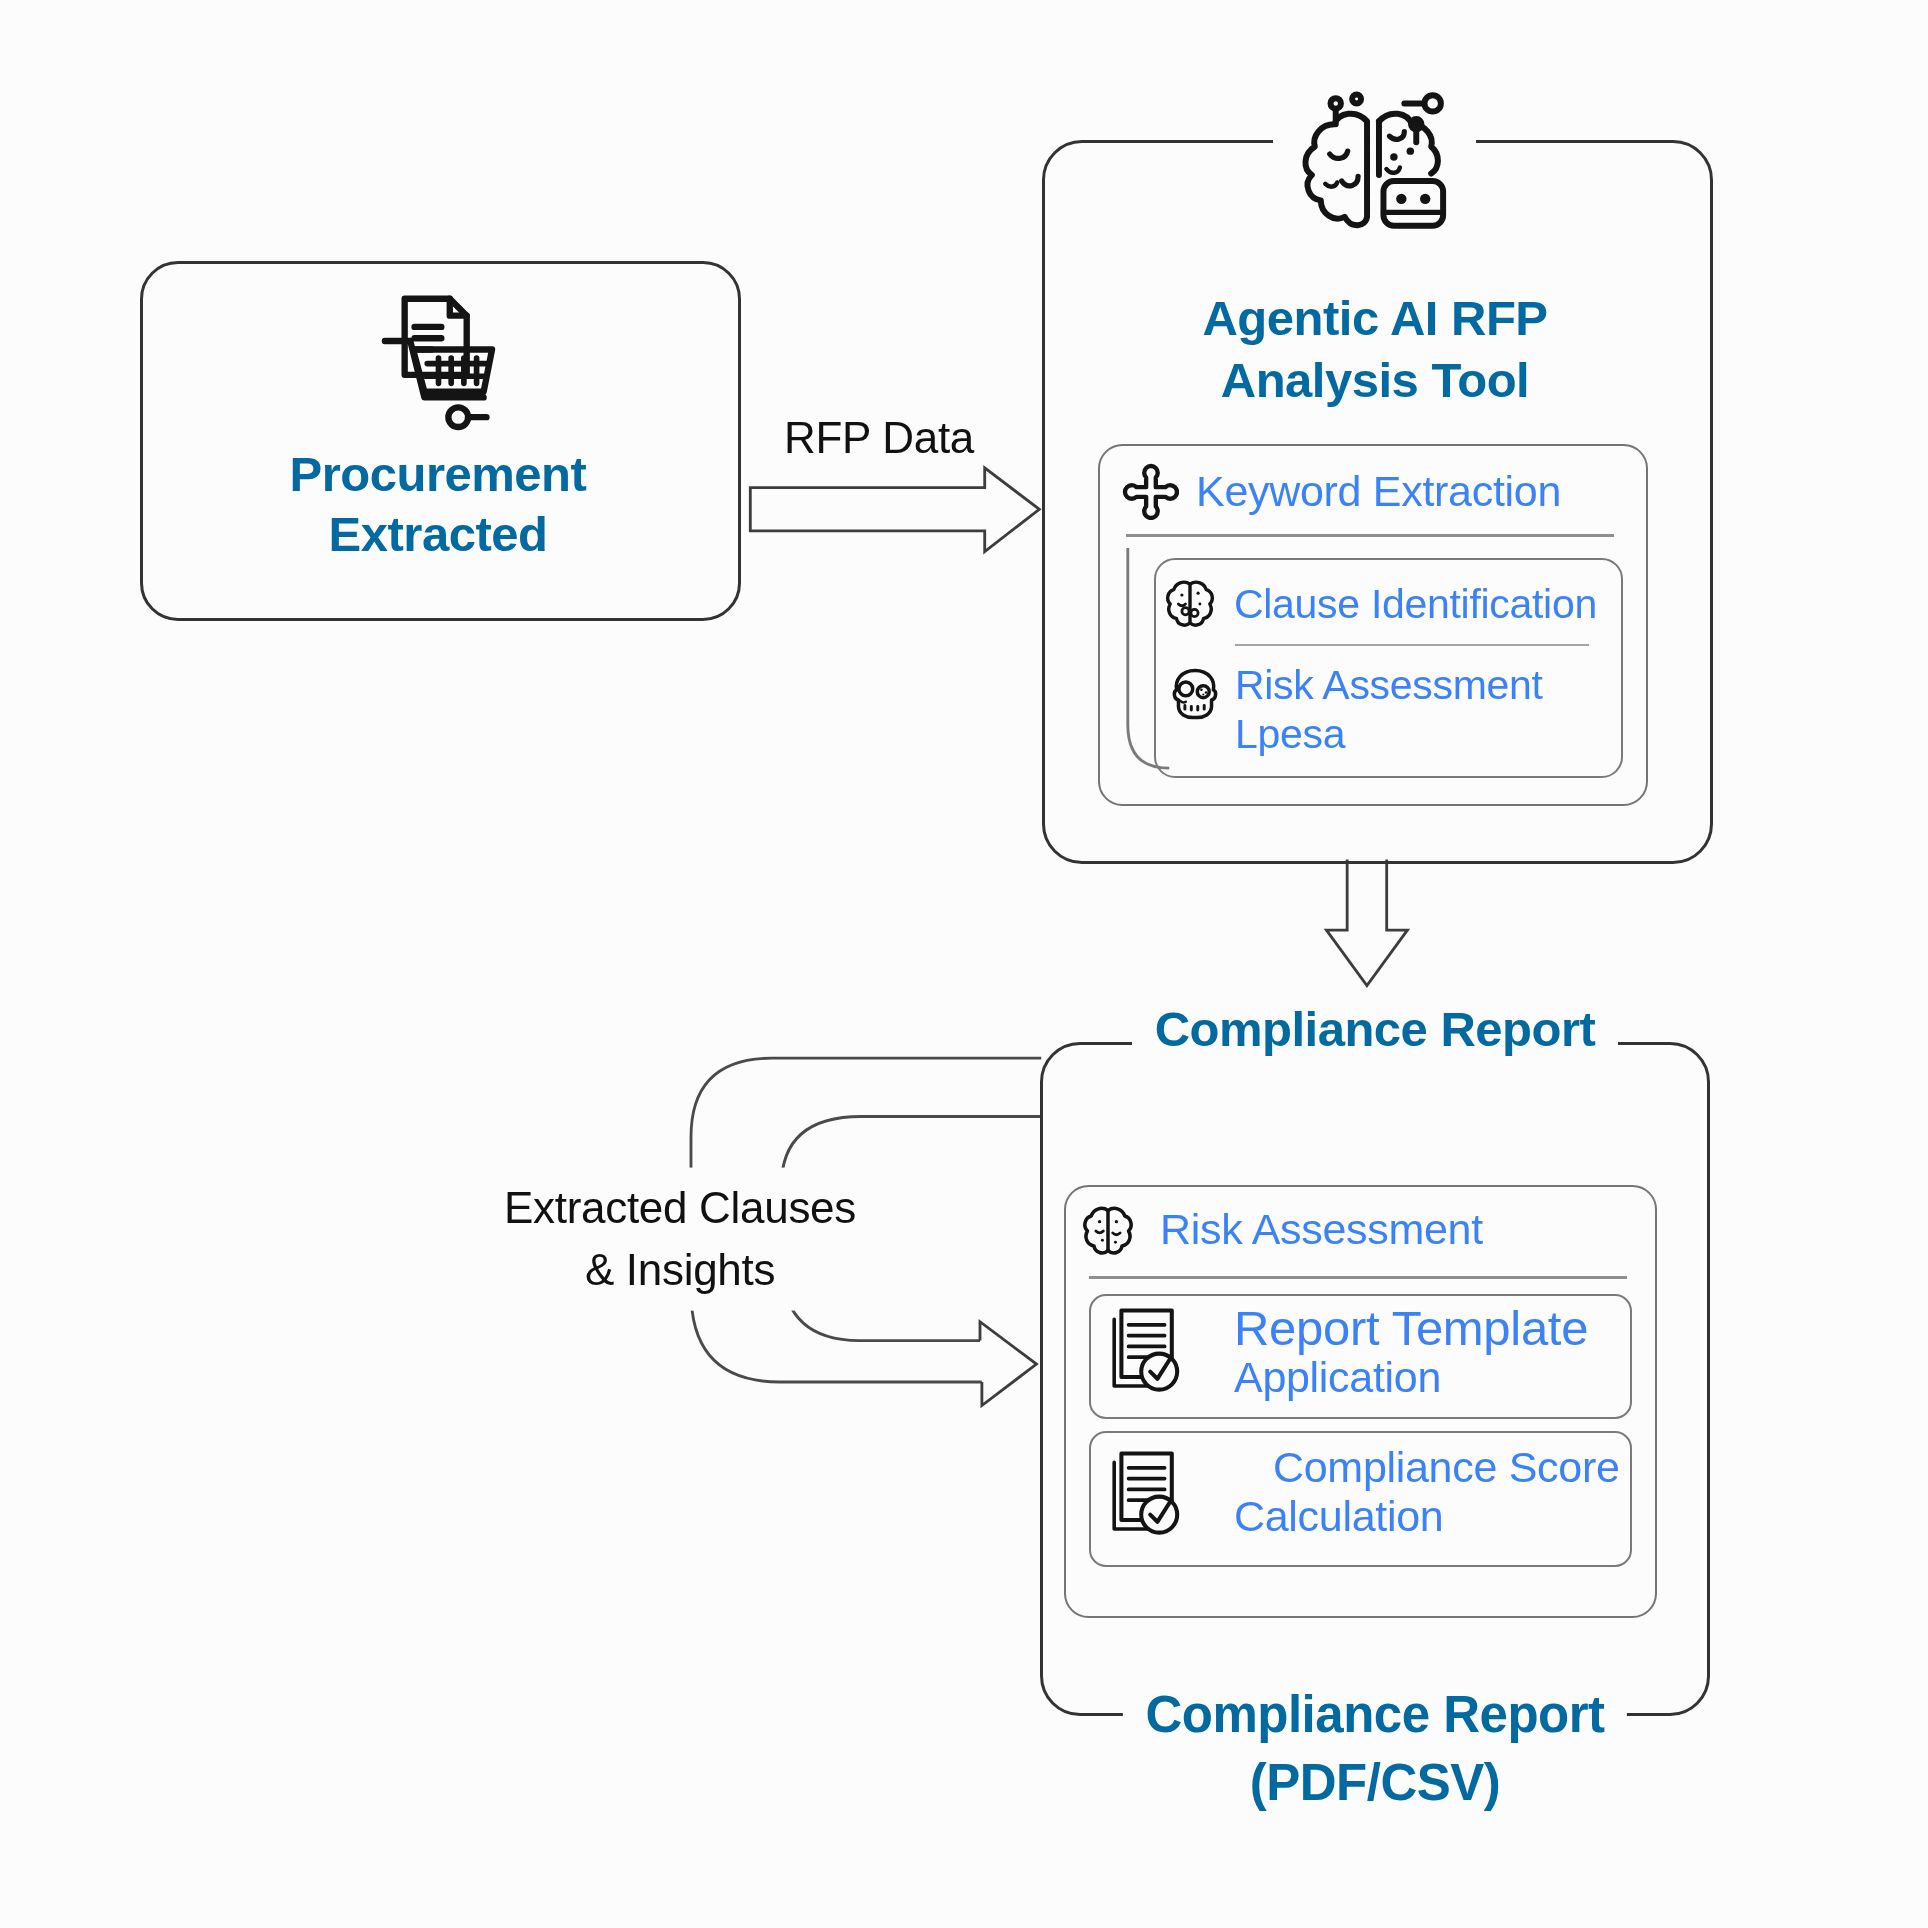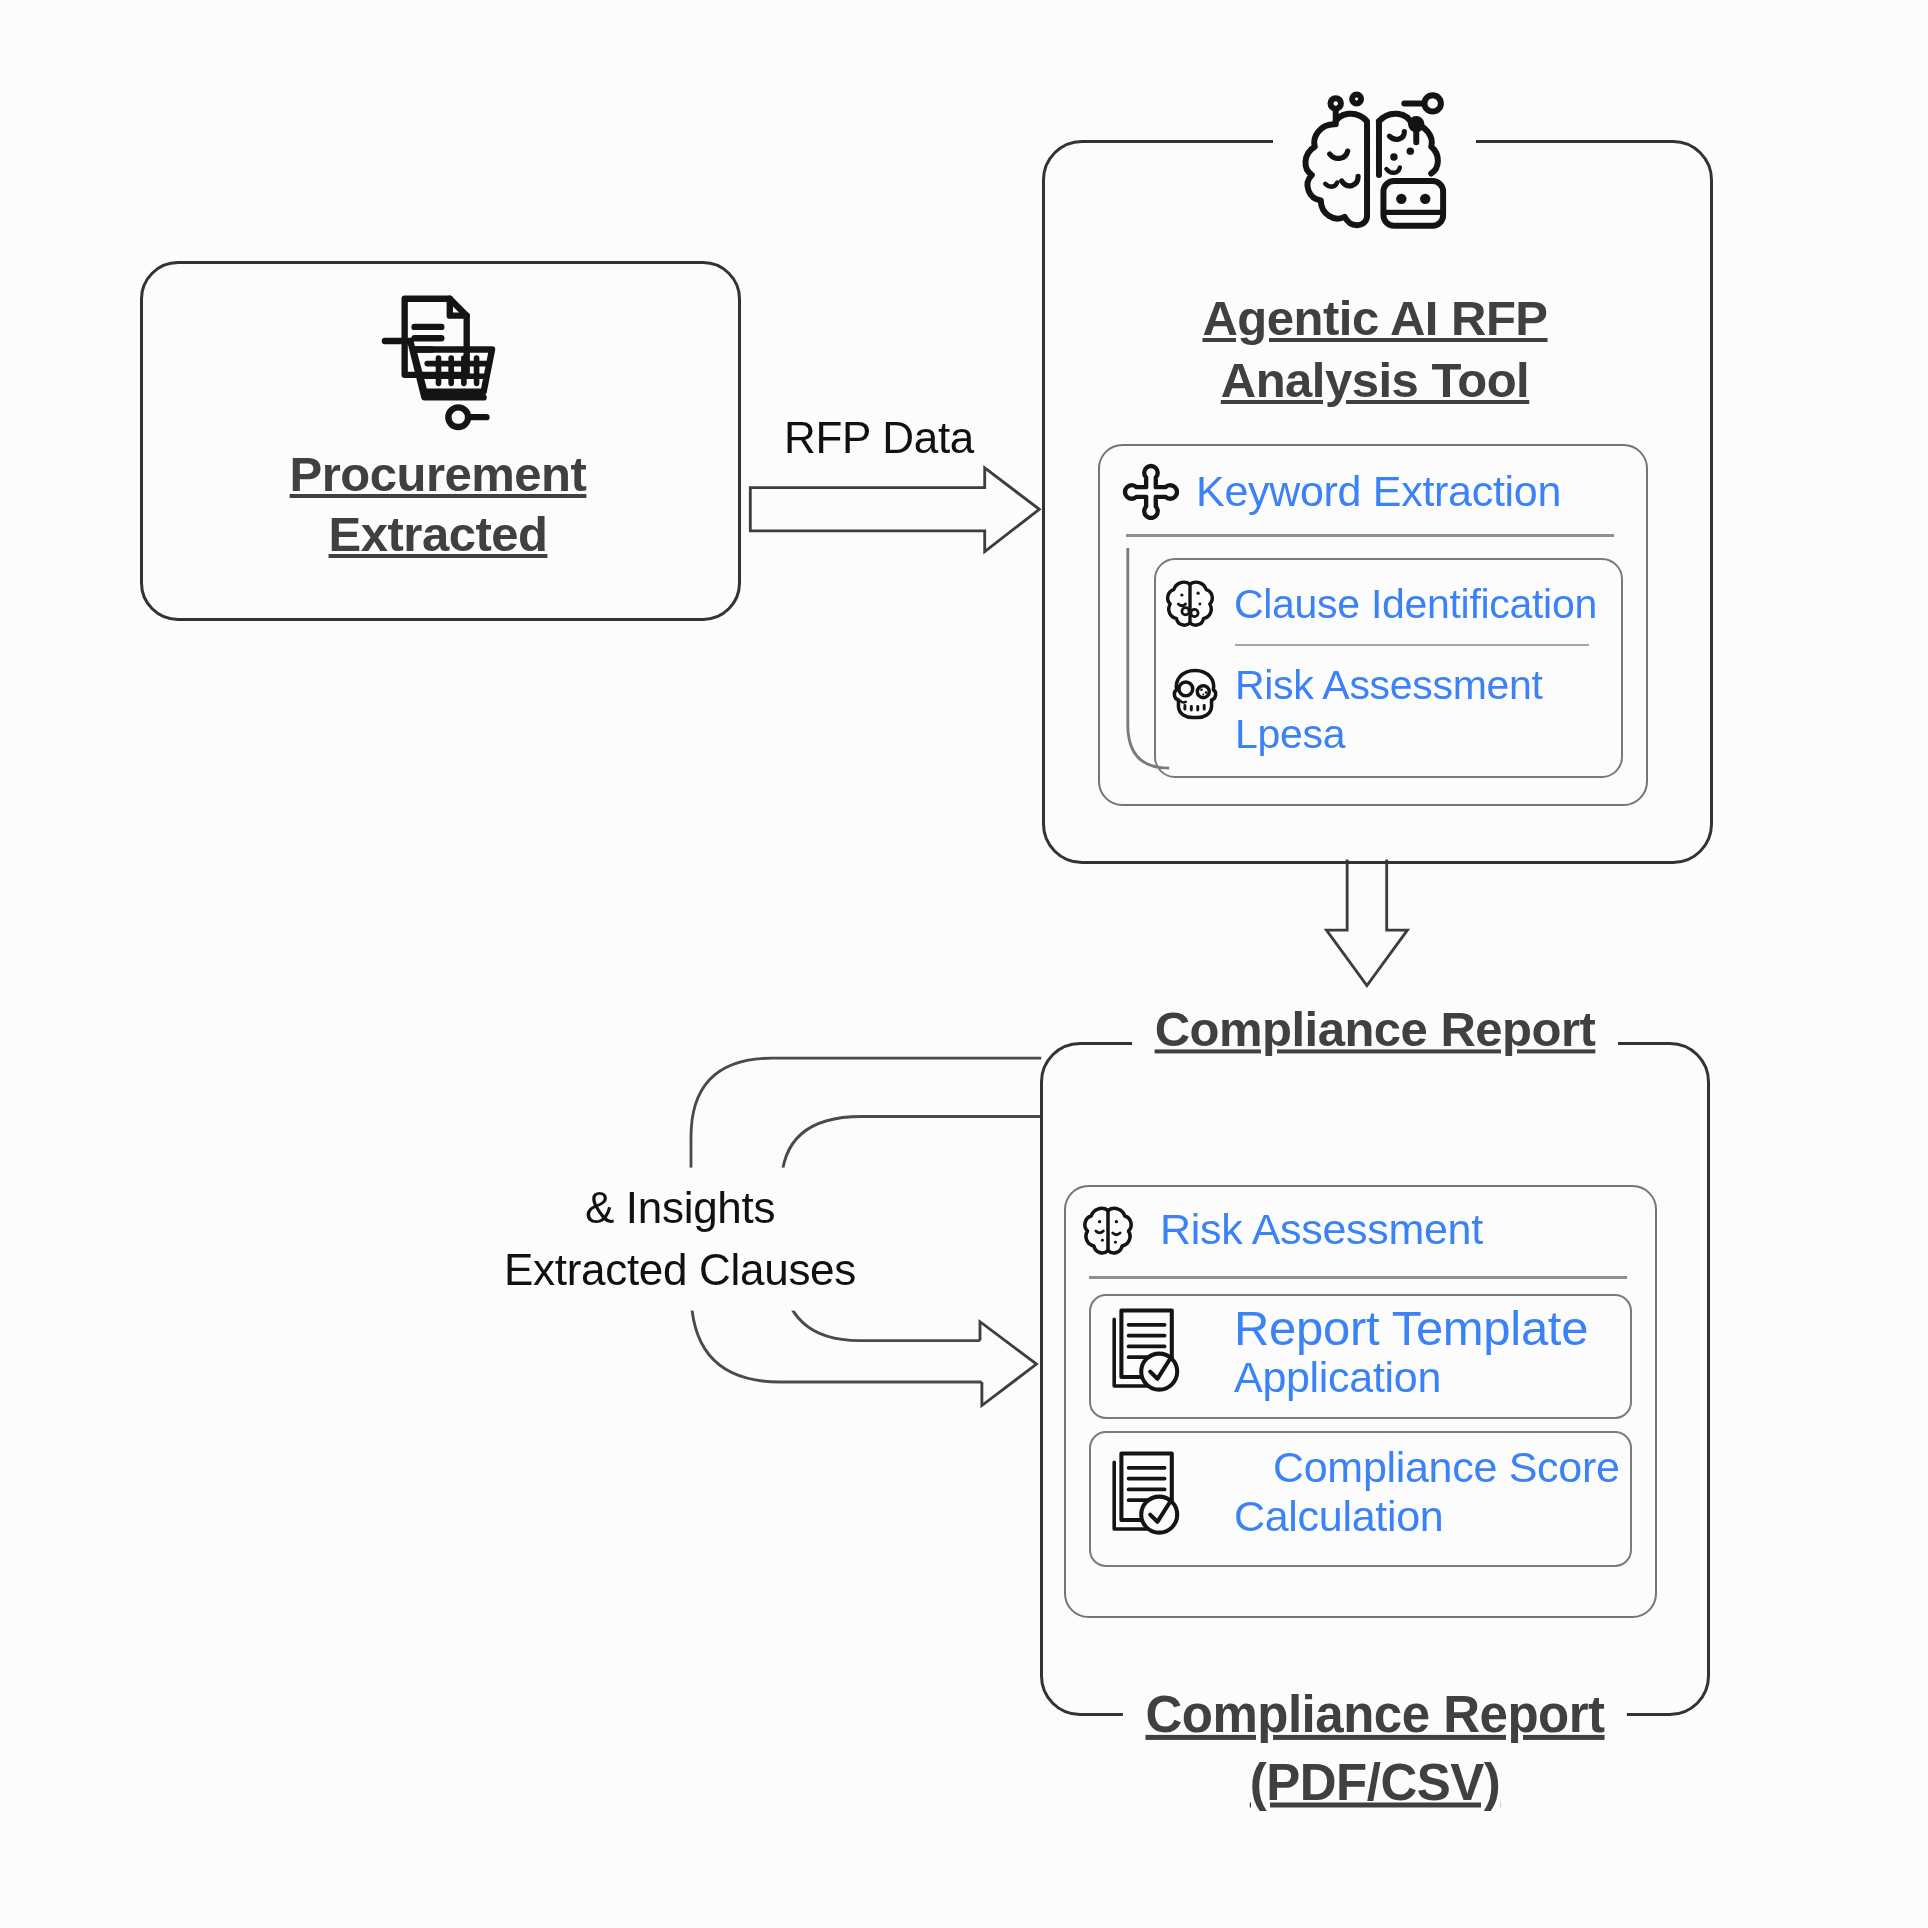--- a/index.html
+++ b/index.html
@@ -7,21 +7,21 @@
     position:relative;width:1928px;height:1928px;background:#fcfcfc;
     font-family:"Liberation Sans",sans-serif;color:#111;overflow:hidden;
   }
   .underlay{position:absolute;left:0;top:0;z-index:1;}
   .node{position:absolute;border:3.3px solid #333;border-radius:40px;background:transparent;z-index:2;}
   .panel{position:absolute;border:2.8px solid #757575;border-radius:24.5px;background:transparent;z-index:3;}
   .subpanel{position:absolute;border:2.8px solid #7a7a7a;border-radius:21px;background:transparent;z-index:4;}
   .sep{position:absolute;background:#8f8f8f;height:2.8px;z-index:4;}
   .sep.light{background:#a5a5a5;height:2.4px;}
   .big-title{position:absolute;transform:translate(-50%,-50%);text-align:center;
-    font-size:49px;font-weight:700;letter-spacing:-0.5px;color:#404040;white-space:nowrap;z-index:6;text-decoration:underline;}
+    font-size:49px;font-weight:700;letter-spacing:-0.5px;color:#0369a1;white-space:nowrap;z-index:6;}
   .big-title.patched{background:#fcfcfc;padding:5.6px 22.6px;}
   .row-label{position:absolute;transform:translateY(-50%);font-size:42px;font-weight:400;
     color:#3b82f6;white-space:nowrap;z-index:5;letter-spacing:-0.3px;}
   .free-label{position:absolute;transform:translate(-50%,-50%);font-size:44px;font-weight:400;
     color:#111;white-space:nowrap;text-align:center;z-index:5;letter-spacing:-0.3px;}
   .icon{position:absolute;z-index:6;display:flex;align-items:center;justify-content:center;}
   .icon svg{display:block;}
   .bgpatch{background:#fcfcfc;}
 </style>
 </head>
@@ -190,18 +190,18 @@
       <path d="M58,78 L66,86 L80,64"></path>
     </svg>
   </div>
   <div class="row-label" style="left:1234px;top:1467px;font-size:43px;margin-left:39px;"><span>Compliance Score</span></div>
   <div class="row-label" style="left:1234px;top:1516px;font-size:43px;"><span>Calculation</span></div>
 
   <div class="big-title patched" style="left:1375px;top:1714px;font-size:51px;"><span>Compliance Report</span></div>
   <div class="big-title" style="left:1375px;top:1782px;font-size:51px;"><span>(PDF/CSV)</span></div>
 
   <div class="free-label bgpatch" style="left:680px;top:1239px;z-index:4;padding:9.4px 13px;line-height:62px;">
+    <span style="display:block;">Extracted Clauses</span>
     <span style="display:block;">&amp; Insights</span>
-    <span style="display:block;">Extracted Clauses</span>
   </div>
 
 </div>
 
 
 </body></html>

